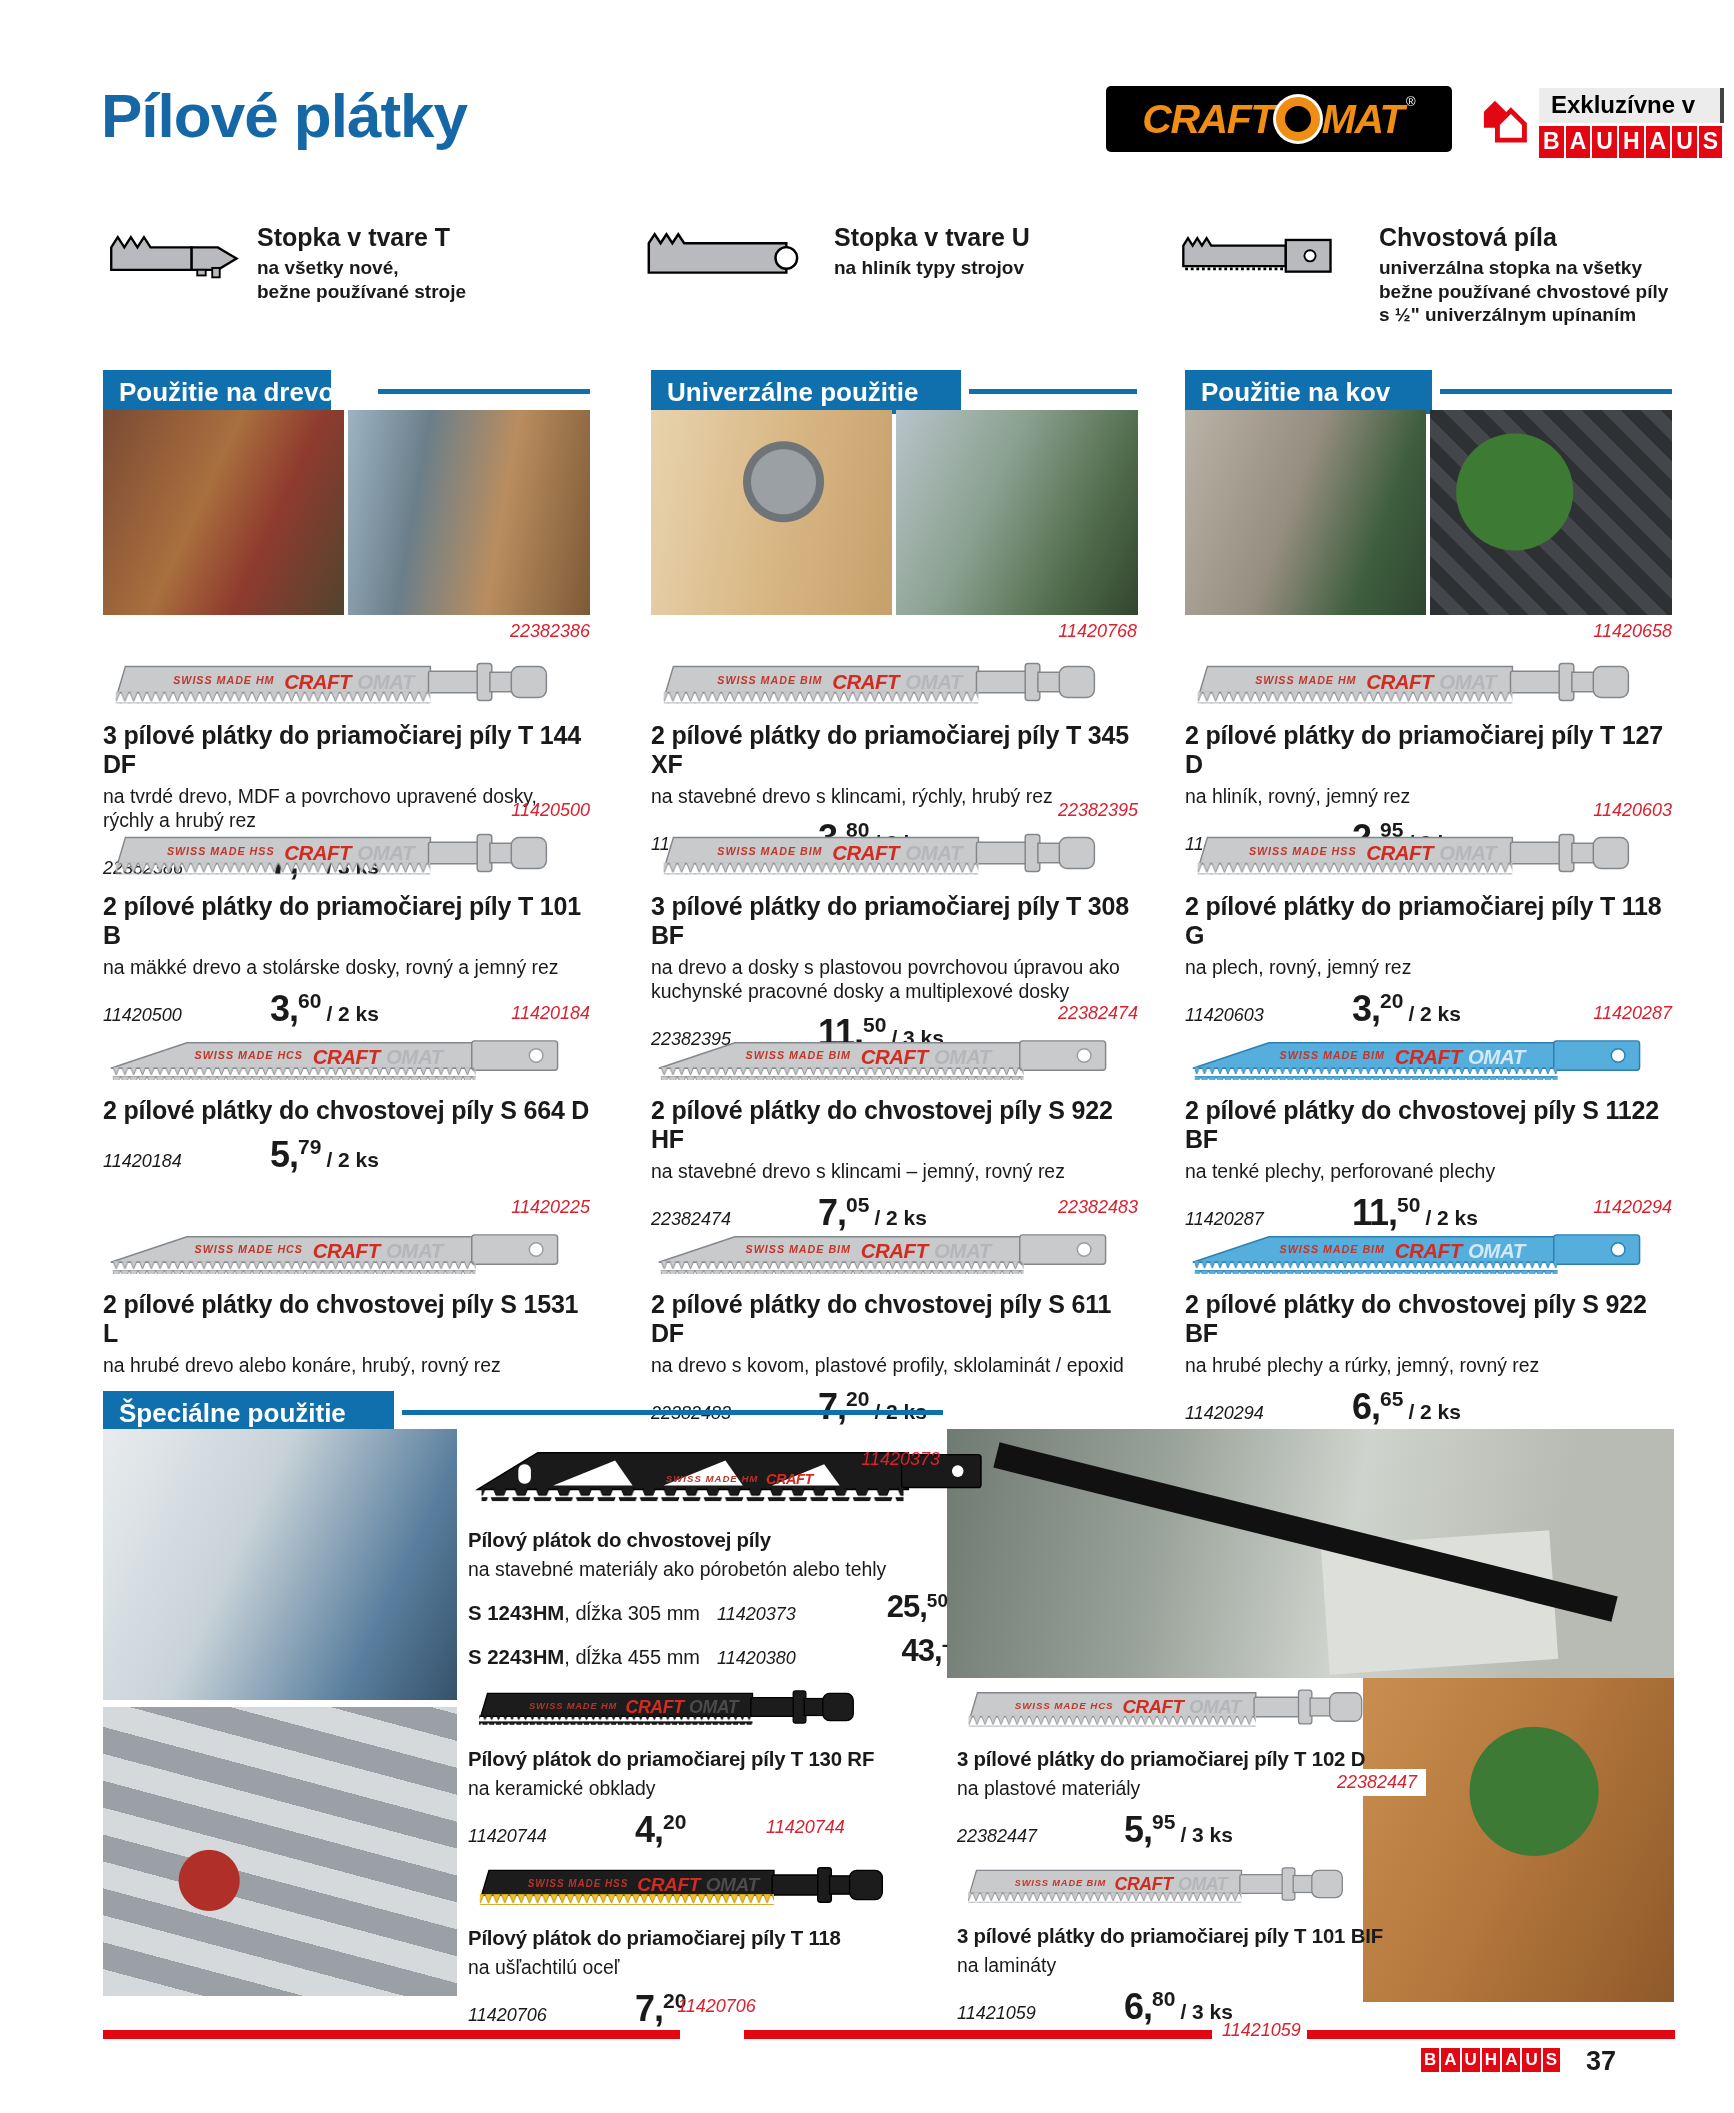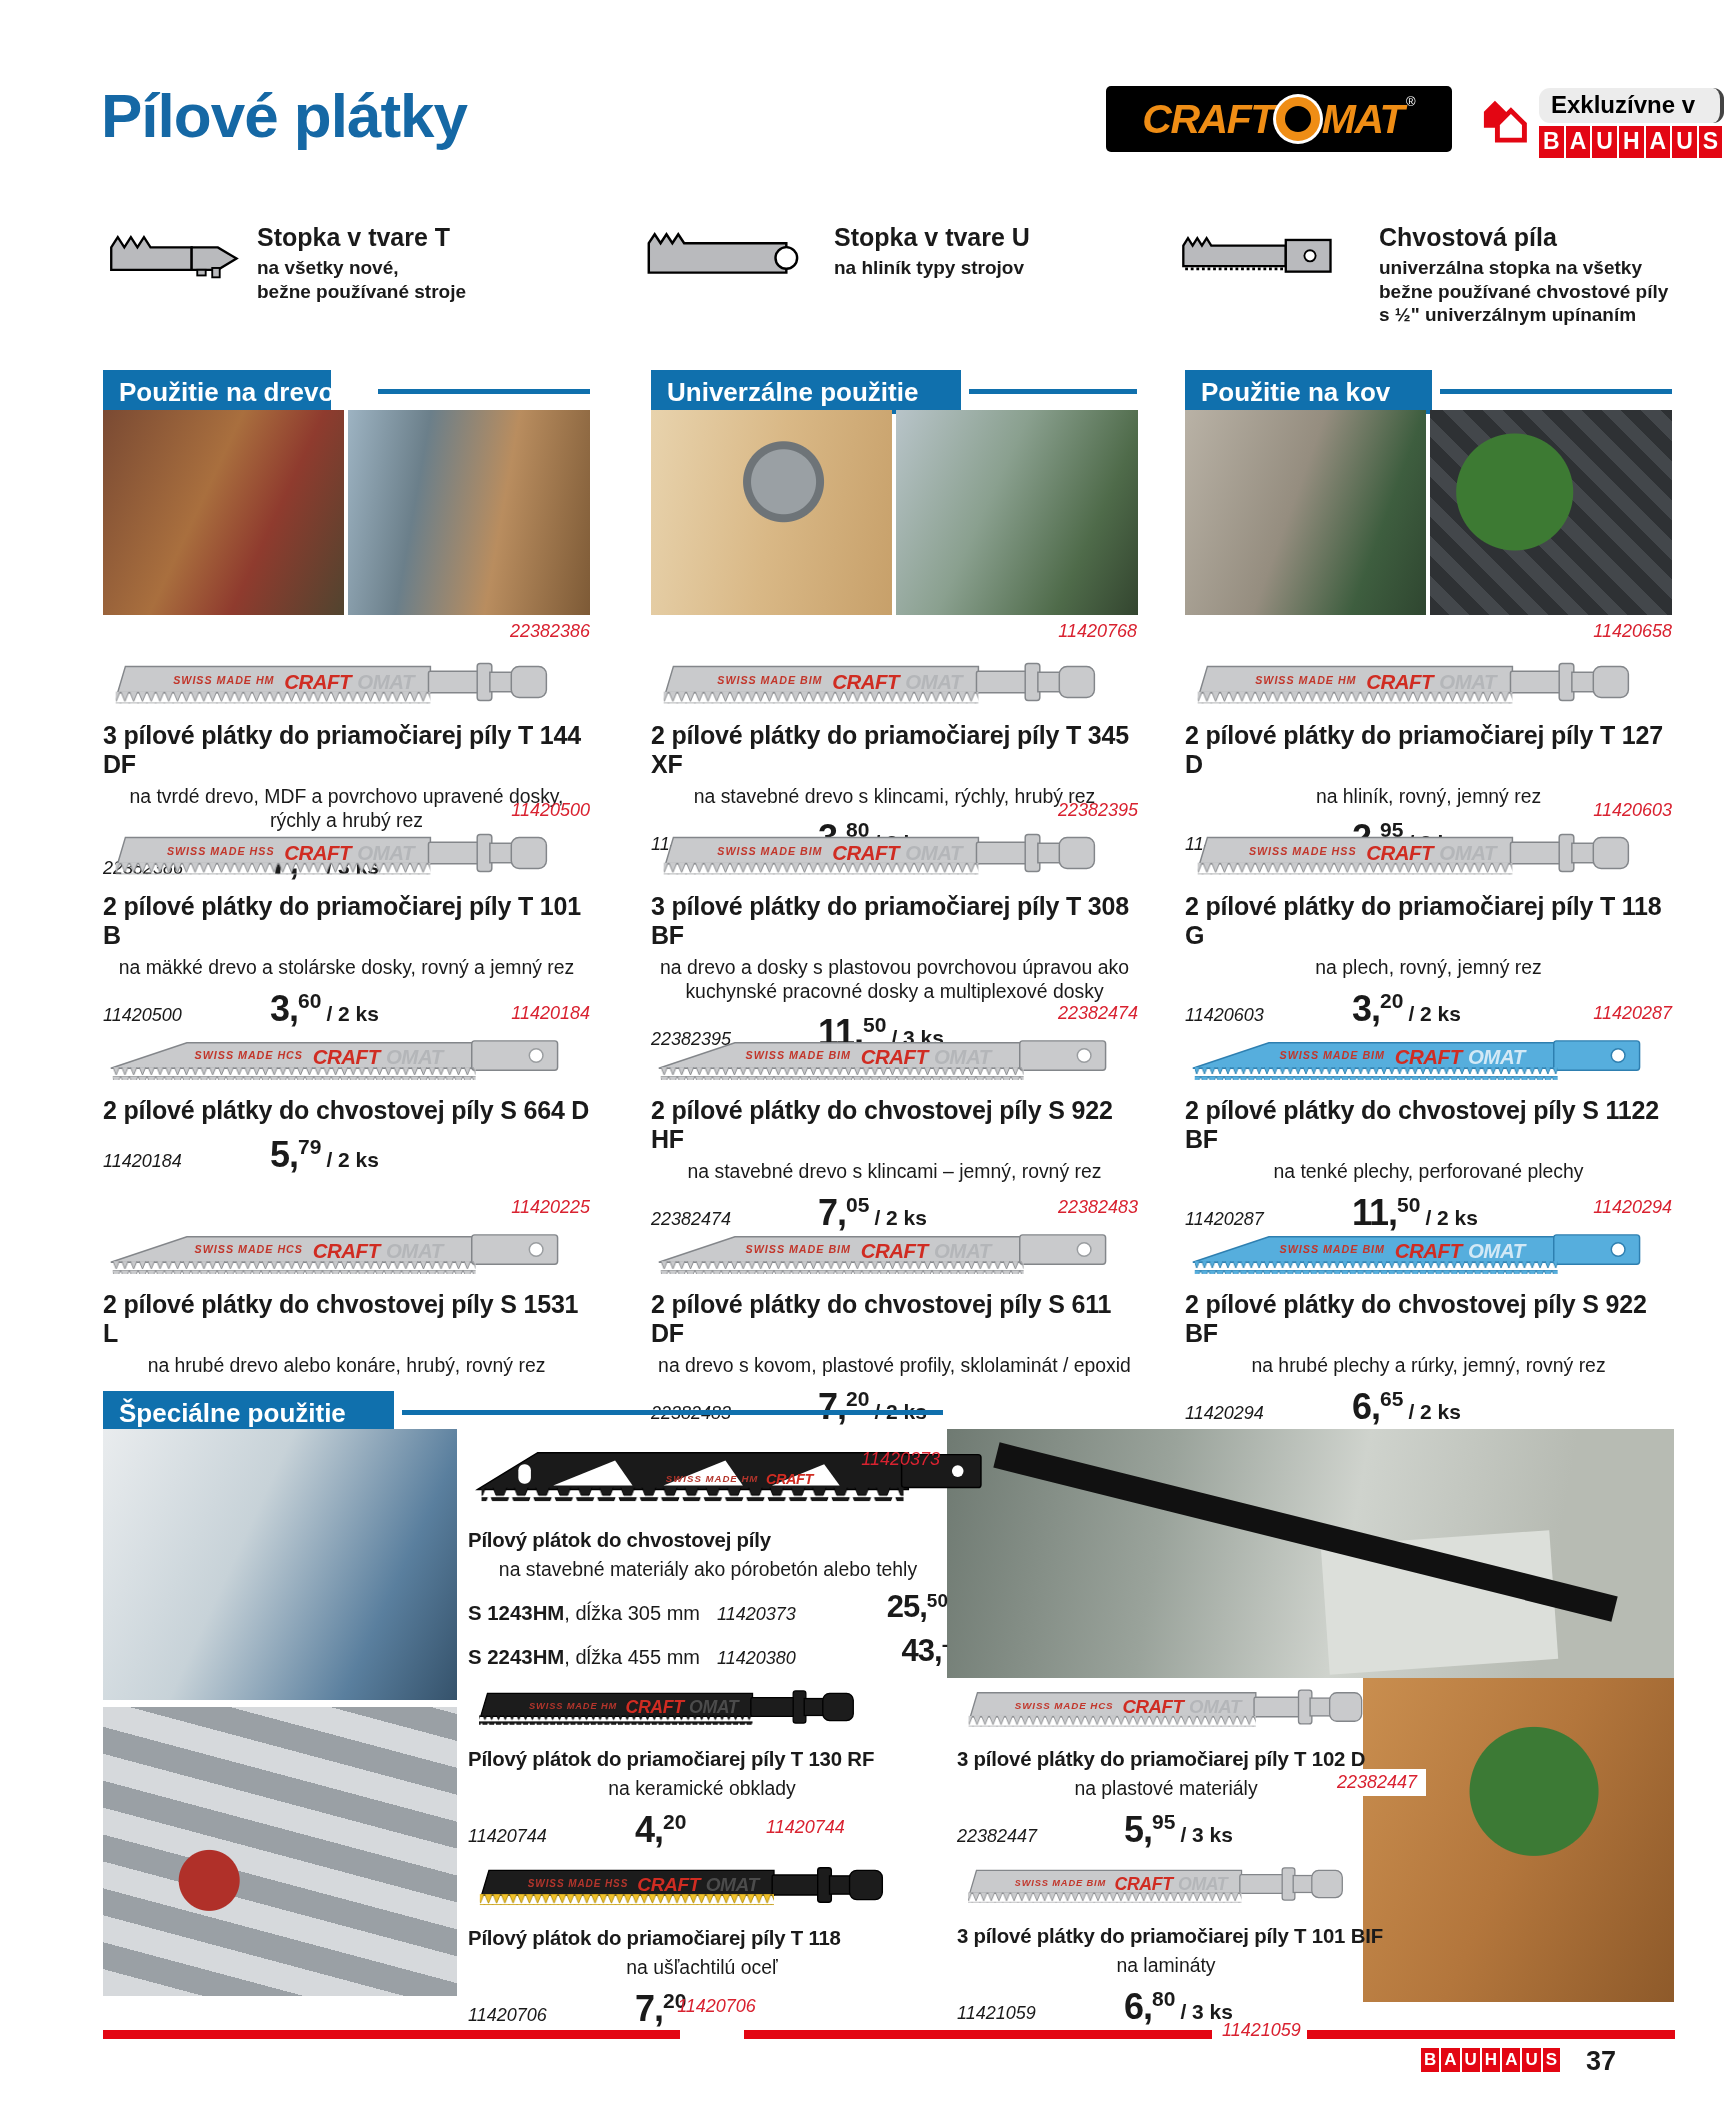--- a/index.html
+++ b/index.html
@@ -8,21 +8,21 @@
   .abs{position:absolute;}
 
   
   .title{position:absolute;left:101px;top:80px;margin:0;font-size:62px;font-weight:bold;color:#1568a5;letter-spacing:-1px;}
   .craftlogo{position:absolute;left:1106px;top:86px;width:346px;height:66px;background:#000;border-radius:5px;display:flex;align-items:center;justify-content:center;}
   .craftlogo .txt{color:#ef8d15;font-size:41px;font-weight:bold;font-style:italic;letter-spacing:-1.5px;}
   .craftlogo .o{width:26px;height:26px;border:9px solid #ef8d15;border-radius:50%;background:#000;box-shadow:0 0 0 3px #fff;margin:0 2px;}
   .craftlogo .reg{color:#fff;font-size:13px;align-self:flex-start;margin-top:8px;margin-left:3px;}
   .badge{position:absolute;left:1479px;top:88px;display:flex;gap:6px;align-items:flex-start;}
   .badge .lines{display:flex;flex-direction:column;gap:3px;}
-  .badge .l1{background:#ececec;border-right:4px solid #444;color:#000;font-weight:bold;font-size:24px;padding:3px 12px 4px;border-radius:11px;}
+  .badge .l1{background:#ececec;border-right:4px solid #444;color:#000;font-weight:bold;font-size:24px;padding:3px 12px 4px;}
   .tiles span{display:inline-block;background:#e30613;color:#fff;font-weight:bold;margin-right:2px;text-align:center;}
   .badge .l2 span{font-size:23px;padding:2px 4px 3px;}
 
   
   .stitem{position:absolute;top:221px;}
   .stitem .sticon{position:absolute;top:0;left:0;}
   .stitem .sttext{position:absolute;top:2px;}
   .sttitle{font-size:25px;font-weight:bold;margin:0 0 4px;}
   .stdesc{font-size:19px;line-height:1.24;margin:0;white-space:pre-line;font-weight:bold;}
 
@@ -33,21 +33,21 @@
   
   .photo{position:absolute;top:410px;height:205px;}
   .photoref{position:absolute;top:621px;color:#d92230;font-style:italic;font-size:18px;text-align:right;}
   .redref{color:#d92230;font-style:italic;font-size:18px;}
 
   
   .prod{position:absolute;width:487px;}
   .prod .rr{position:absolute;right:0;top:-2px;color:#d92230;font-style:italic;font-size:18px;}
   .prod svg.blade{display:block;margin-top:24px;}
   .prod h3,.sprod h3{margin:12px 0 5px;font-size:25px;letter-spacing:-0.2px;}
-  .prod p,.sprod p{margin:0;font-size:19.4px;line-height:1.24;text-align:center;}
+  .prod p,.sprod p{margin:0;font-size:19.4px;line-height:1.24;}
   .pricerow{display:flex;align-items:baseline;margin-top:9px;}
   .pricerow .ref{font-style:italic;font-size:18px;width:167px;flex:none;}
   .pw{font-weight:bold;font-size:36px;letter-spacing:-1px;}
   .ps{font-weight:bold;font-size:21px;position:relative;top:-13px;}
   .pu{font-weight:bold;font-size:21px;margin-left:5px;}
 
   
   .sprod{position:absolute;}
   .sprod h3{white-space:nowrap;font-size:20.4px;}
   .vrow{display:flex;align-items:flex-end;width:480px;margin-top:8px;}

